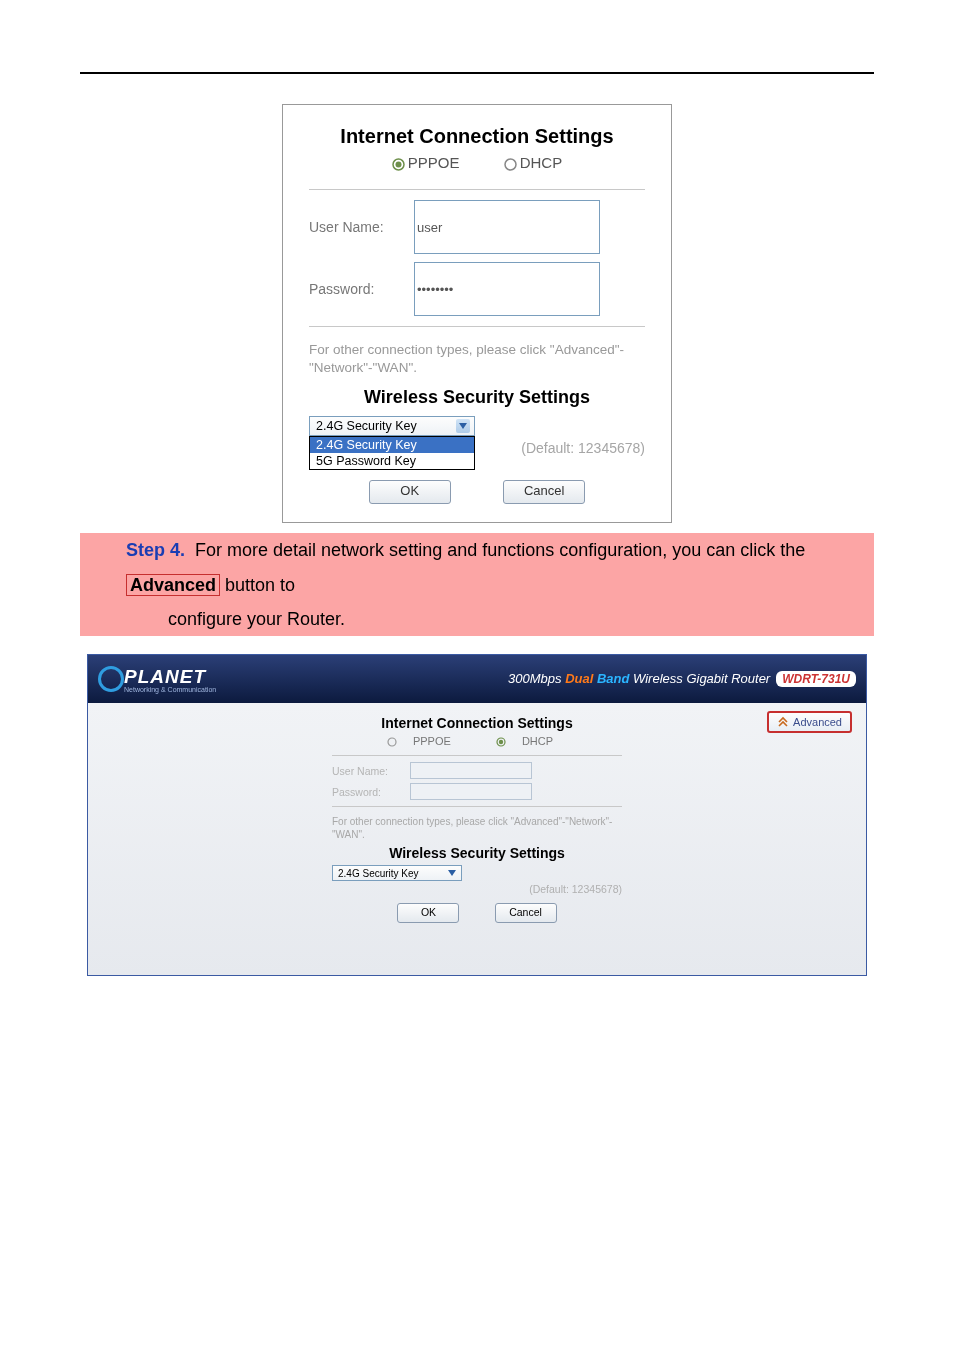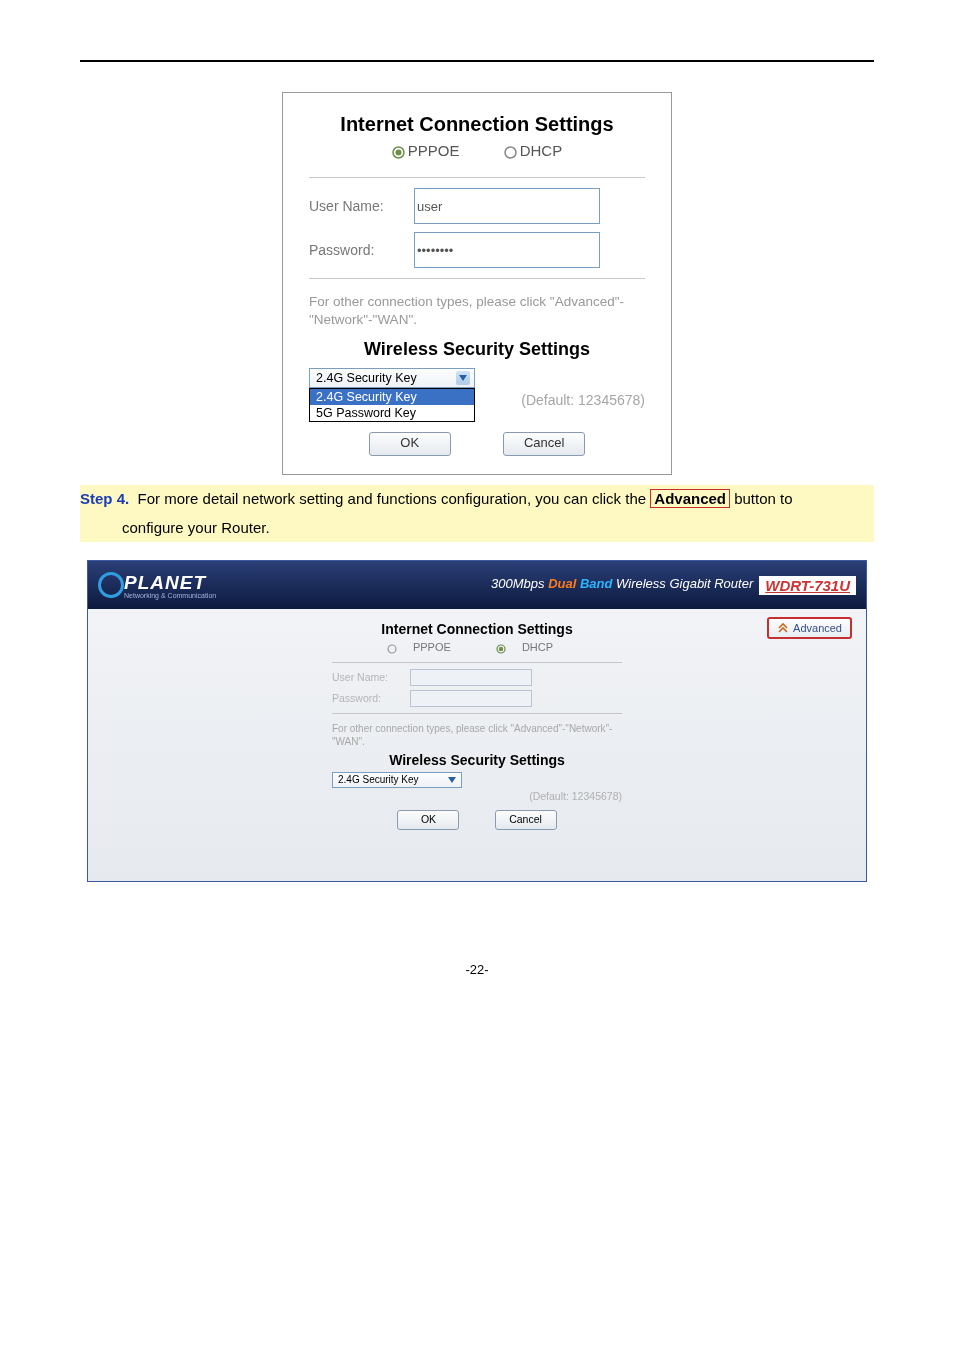--- a/index.html
+++ b/index.html
@@ -3,21 +3,21 @@
 <meta charset="utf-8">
 <style>
   body {
     margin: 0;
     font-family: Arial, Helvetica, sans-serif;
     background: #fff;
     color: #000;
   }
   .page {
     width: 954px;
-    margin: 0 auto;
+    margin: 12px auto;
     box-sizing: border-box;
     padding: 60px 80px 40px 80px;
     position: relative;
   }
   .top-hr {
     border: none;
     border-top: 2px solid #000;
     margin: 0 0 30px 0;
   }
   
@@ -55,21 +55,21 @@
     font-size: 14px;
     color: #777;
   }
   .form-row .lbl { width: 105px; }
   .form-row input {
     width: 180px;
     height: 20px;
     border: 1px solid #7a9ebd;
     font-family: inherit;
     font-size: 13px;
-    padding: 7px 2px;
+    padding: 16px 2px;
     color: #555;
   }
   .help-text {
     font-size: 13.5px;
     color: #999;
     line-height: 1.35;
     margin: 14px 0 8px 0;
   }
   .panel1 h3 {
     font-size: 18px;
@@ -141,23 +141,24 @@
   }
   .fig-caption {
     text-align: center;
     font-size: 14px;
     font-weight: bold;
     margin: 8px 0 40px 0;
   }
 
   
   .step-block {
-    font-size: 15px;
+    font-size: 18px;
     line-height: 1.9;
-    background: #fef9c3;
+    background: #fca5a5;
+    padding-left: 46px;
   }
   .step-block .step-lbl {
     color: #1a3db3;
     font-weight: bold;
   }
   .step-block .adv-word {
     border: 1.5px solid #c62f2f;
     padding: 0 3px;
     font-weight: bold;
   }
@@ -189,21 +190,21 @@
     box-sizing:border-box;
   }
   .logo .brand { font-size:19px;font-weight:900;font-style:italic;letter-spacing:1px;}
   .logo .tag { font-size:7px;color:#9fb5dd;display:block;margin-top:-2px;}
   .header-title { font-style: italic; font-size:13px; white-space:nowrap; display:flex;align-items:flex-start;gap:6px;}
   .header-title .mbps { color:#fff; }
   .header-title .dual { color:#ff7a1a; font-weight:bold;}
   .header-title .band { color:#2bb5ff; font-weight:bold;}
   .model-badge {
     background:#fff;color:#c33;font-style:italic;font-weight:bold;
-    padding:1px 6px;font-size:15px;border-radius:0;text-decoration:underline;
+    padding:1px 6px;font-size:12px;border-radius:6px;
   }
   .router-body {
     background: linear-gradient(#f1f3f6,#e6e9ee);
     padding: 8px 14px 14px 14px;
     position: relative;
     min-height: 250px;
   }
   .adv-btn {
     position:absolute;
     right:14px;top:8px;
@@ -383,14 +384,13 @@
         </div>
         <div class="def-s">(Default: 12345678)</div>
         <div class="btns-s">
           <span class="b">OK</span>
           <span class="b">Cancel</span>
         </div>
       </div>
     </div>
   </div>
 
-  <div class="page-footer">-22-</div>
 </div>
 
 </body></html>

